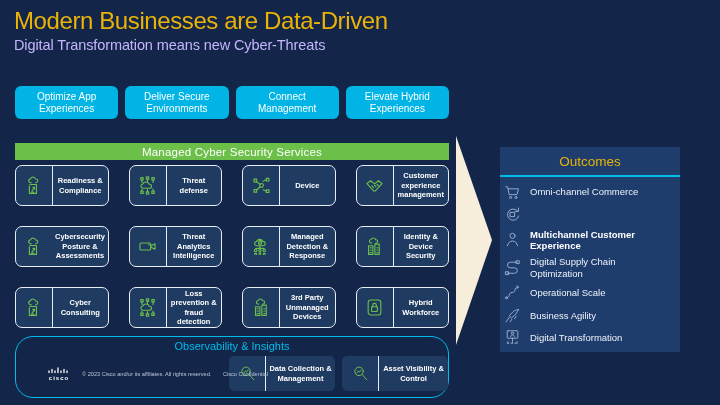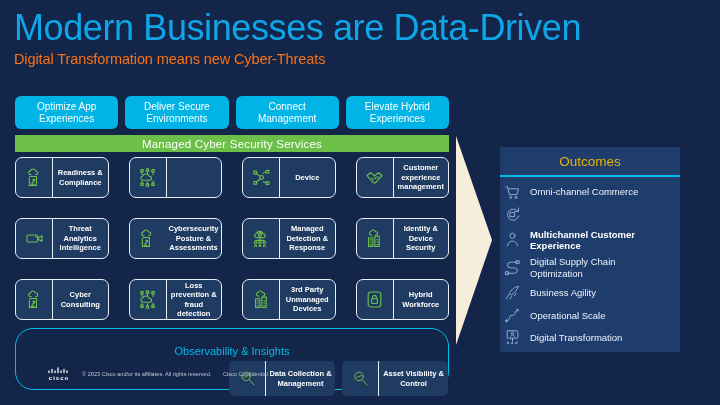--- a/index.html
+++ b/index.html
@@ -4,50 +4,50 @@
 <style>
   html,body{margin:0;padding:0;background:#0c1d3a;}
   .slide{
     position:relative;width:720px;height:405px;overflow:hidden;
     background:#132549;
     font-family:"Liberation Sans",sans-serif;
     -webkit-font-smoothing:antialiased;
   }
   
   .hdr{position:absolute;left:14px;top:8px;}
-  .hdr-title{color:#0ea5e9;font-size:36px;font-weight:400;letter-spacing:-0.4px;line-height:1.1;}
-  .hdr-sub{color:#f97316;font-size:14.5px;font-weight:400;margin-top:3px;letter-spacing:-0.1px;}
-  
-  .left-col{position:absolute;left:15px;top:96px;width:434px;}
+  .hdr-title{color:#eab308;font-size:24px;font-weight:400;letter-spacing:-0.4px;line-height:1.1;}
+  .hdr-sub{color:#c4b5fd;font-size:14.5px;font-weight:400;margin-top:3px;letter-spacing:-0.1px;}
+  
+  .left-col{position:absolute;left:15px;top:86px;width:434px;}
   .pillar-row{display:grid;grid-template-columns:repeat(4,1fr);gap:7px;}
   .pillar{
     height:33px;border-radius:6px;background:#00b4e6;color:#fff;
     display:flex;align-items:center;justify-content:center;text-align:center;
     font-size:10px;line-height:1.2;font-weight:500;padding:0 6px;box-sizing:border-box;
   }
   .banner{
-    margin-top:6px;height:17px;background:#6cc04a;color:#fff;
+    margin-top:24px;height:17px;background:#6cc04a;color:#fff;
     display:flex;align-items:center;justify-content:center;
     font-size:11.5px;font-weight:500;letter-spacing:0.2px;
   }
   .svc-grid{margin-top:5px;display:grid;grid-template-columns:repeat(4,1fr);column-gap:7px;row-gap:4px;gap:20px;}
   .tile{
     height:41px;border:1px solid #e8eef5;border-radius:7px;background:#1f3b61;
     display:flex;align-items:stretch;box-sizing:border-box;overflow:hidden;
   }
   .tile-icon{width:36px;flex:0 0 36px;display:flex;align-items:center;justify-content:center;color:#6cc04a;}
   .tile-icon svg{width:19px;height:19px;}
   .tile-divider{width:1px;background:#e8eef5;}
   .tile-label{
     flex:1;display:flex;align-items:center;justify-content:center;text-align:center;
     color:#fff;font-size:7.5px;font-weight:700;line-height:1.25;padding:1px 3px;
   }
   .obs-box{
     margin-top:8px;height:62px;border:1.5px solid #00bceb;border-radius:18px;
-    box-sizing:border-box;padding-top:16px;
+    box-sizing:border-box;padding-top:3px;
   }
   .obs-title{color:#00bceb;font-size:11px;font-weight:500;text-align:center;}
   .obs-row{display:flex;justify-content:flex-end;gap:7px;margin-top:4px;}
   .obs-tile{width:106px;height:35px;border:none;border-radius:5px;}
   .obs-tile .tile-icon svg{width:17px;height:17px;}
   
   .arrow{position:absolute;left:0;top:0;pointer-events:none;}
   
   .outcomes{
     position:absolute;left:500px;top:147px;width:180px;height:205px;
@@ -118,20 +118,21 @@
               <rect x="17.5" y="2" width="3" height="3"></rect>
               <path d="M5 5v3.2M12 4v3M19 5v3.2"></path>
               <path d="M6.8 15.5c-1.9 0-3.2-1.2-3.2-2.8 0-1.4 1-2.5 2.5-2.6.5-1.6 1.9-2.6 3.9-2.6 2 0 3.6 1.2 3.9 2.9h.6c1.5 0 2.5 1 2.5 2.4s-1.1 2.7-2.8 2.7z"></path>
               <rect x="3.5" y="19" width="3" height="3"></rect>
               <rect x="10.5" y="20" width="3" height="3"></rect>
               <rect x="17.5" y="19" width="3" height="3"></rect>
               <path d="M5 19v-2.5M12 20v-3M19 19v-2.5"></path>
             </svg>
           </span>
     <span class="tile-divider"></span>
+    <span class="tile-label">Threat defense</span>
   </div>
         <div class="tile">
     <span class="tile-icon icon">
             <svg viewBox="0 0 24 24">
               <circle cx="12" cy="12" r="2.4"></circle>
               <rect x="2.5" y="4" width="3.4" height="3.4"></rect>
               <rect x="18" y="3" width="3.4" height="3.4"></rect>
               <rect x="2.5" y="17" width="3.4" height="3.4"></rect>
               <rect x="18" y="17.5" width="3.4" height="3.4"></rect>
               <path d="M10.2 10.5L6 7.4m8-0.6l3.6-2m-7.4 9.1L6 17.4m8 .1l3.8 1.4"></path>
@@ -146,39 +147,39 @@
               <path d="M2.5 9.5L7 6l5 4 5-4 4.5 3.5-7.8 8.6a2.2 2.2 0 0 1-3.4 0z"></path>
               <path d="M8.6 12.6l2 2m1.3-3l2 2m1.2-3.1l2 2"></path>
             </svg>
           </span>
     <span class="tile-divider"></span>
     <span class="tile-label">Customer experience management</span>
   </div>
         <div class="tile">
     <span class="tile-icon icon">
             <svg viewBox="0 0 24 24">
-              <rect x="2.5" y="7.5" width="13.5" height="9" rx="1.4"></rect>
-              <path d="M16 11.3l5.5-2.8v7L16 12.7"></path>
-              <path d="M13 9.8h1.5"></path>
-            </svg>
-          </span>
-    <span class="tile-divider"></span>
-    <span class="tile-label">Threat Analytics Intelligence</span>
-  </div>
-        <div class="tile">
-    <span class="tile-icon icon">
-            <svg viewBox="0 0 24 24">
               <path d="M8 8.6C6 8.6 4.6 7.5 4.6 6c0-1.3 1-2.3 2.3-2.4C7.4 2 8.6 1.2 10 1.2c1.7 0 3 1.1 3.3 2.6h.5c1.3 0 2.3 1 2.3 2.2 0 1.4-1.1 2.4-2.6 2.6"></path>
               <path d="M6.2 10.7h8.3V22H5.5V12.4"></path>
               <path d="M8.7 19.2l3.4-4.8m0 0h-2.1m2.1 0v2.1"></path>
               <path d="M8.6 22v-1.8h2.2V22"></path>
             </svg>
           </span>
     <span class="tile-divider"></span>
     <span class="tile-label">Cybersecurity Posture &amp; Assessments</span>
+  </div>
+        <div class="tile">
+    <span class="tile-icon icon">
+            <svg viewBox="0 0 24 24">
+              <rect x="2.5" y="7.5" width="13.5" height="9" rx="1.4"></rect>
+              <path d="M16 11.3l5.5-2.8v7L16 12.7"></path>
+              <path d="M13 9.8h1.5"></path>
+            </svg>
+          </span>
+    <span class="tile-divider"></span>
+    <span class="tile-label">Threat Analytics Intelligence</span>
   </div>
         <div class="tile">
     <span class="tile-icon icon">
             <svg viewBox="0 0 24 24">
               <path d="M6.5 11c-1.9 0-3.2-1.1-3.2-2.7 0-1.4 1-2.5 2.5-2.6C6.2 4 7.7 3 9.7 3c2 0 3.6 1.2 3.9 2.9h.6c1.5 0 2.5 1 2.5 2.4S15.6 11 13.9 11z"></path>
               <rect x="8.3" y="6" width="3.6" height="3" rx=".5"></rect>
               <path d="M9 6V5a1.1 1.1 0 0 1 2.2 0v1"></path>
               <path d="M10 11v3M4.5 14.5L10 14m5.5.5L10 14"></path>
               <circle cx="4.5" cy="17" r="1.6"></circle>
               <circle cx="10" cy="17.5" r="1.6"></circle>
@@ -316,32 +317,32 @@
         <div class="outcome">
     <span class="outcome-icon icon"><svg viewBox="0 0 24 24">
               <path d="M18.5 4.5H9a4 4 0 0 0 0 8h6a3.8 3.8 0 0 1 0 7.6H5"></path>
               <rect x="17.5" y="2.5" width="4" height="4"></rect>
               <rect x="2.5" y="18" width="4" height="4"></rect>
             </svg></span>
     <span class="outcome-label">Digital Supply Chain Optimization</span>
   </div>
         <div class="outcome">
     <span class="outcome-icon icon"><svg viewBox="0 0 24 24">
-              <path d="M20.5 3.5c-3.2.8-5.4 1-7.4 3l-5.8 5.8 3.4 3.4 5.8-5.8c2-2 2.9-4.2 4-6.4z"></path>
-              <path d="M7.5 14.5L3 21m8-3.5L8.5 21m8.5-8l-2 3.5"></path>
-            </svg></span>
-    <span class="outcome-label">Business Agility</span>
-  </div>
-        <div class="outcome">
-    <span class="outcome-icon icon"><svg viewBox="0 0 24 24">
               <path d="M3.5 19.5c6.5 0 1.5-7.5 8-7.5s1.5-7.5 8-7.5h1"></path>
               <circle cx="3.5" cy="19.5" r="1.5"></circle>
               <path d="M18 2.5l2.5 2-2.5 2"></path>
             </svg></span>
     <span class="outcome-label">Operational Scale</span>
+  </div>
+        <div class="outcome">
+    <span class="outcome-icon icon"><svg viewBox="0 0 24 24">
+              <path d="M20.5 3.5c-3.2.8-5.4 1-7.4 3l-5.8 5.8 3.4 3.4 5.8-5.8c2-2 2.9-4.2 4-6.4z"></path>
+              <path d="M7.5 14.5L3 21m8-3.5L8.5 21m8.5-8l-2 3.5"></path>
+            </svg></span>
+    <span class="outcome-label">Business Agility</span>
   </div>
         <div class="outcome">
     <span class="outcome-icon icon"><svg viewBox="0 0 24 24">
               <rect x="4.5" y="2.5" width="15" height="10.5" rx="1"></rect>
               <circle cx="12" cy="6" r="1.6"></circle>
               <path d="M9.5 10.5c.4-1.4 1.3-2.2 2.5-2.2s2.1.8 2.5 2.2"></path>
               <path d="M12 13v3.5"></path>
               <path d="M4.5 20h2.2m3.1 0h2.4m3.1 0h2.2"></path>
               <path d="M5.6 18v2m6.4-2v2m6.4-2v2"></path>
             </svg></span>

